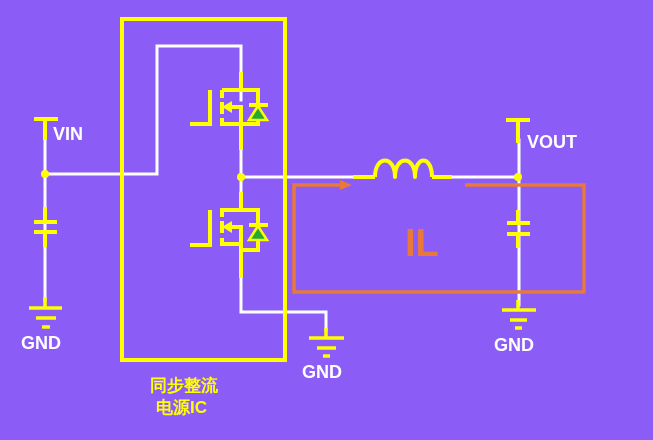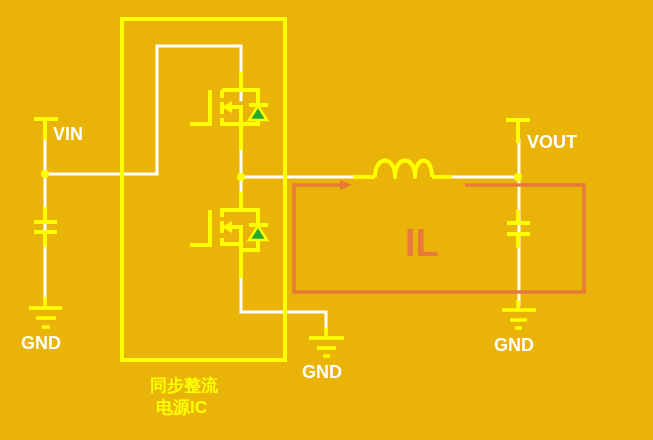--- a/index.html
+++ b/index.html
@@ -1,17 +1,17 @@
 <!DOCTYPE html>
 <html><head>
   <meta charset="utf-8">
   <style>
     html, body { margin: 0; padding: 0; }
     body { width: 653px; height: 440px; background: #475569; overflow: hidden; position: relative; }
-    #stage { position: absolute; left: 0; top: 0; width: 653px; height: 440px; background: #eab308; }
+    #stage { position: absolute; left: 0; top: 0; width: 653px; height: 440px; background: #8b5cf6; }
     svg { position: absolute; left: 0; top: 0; }
     .lbl { font-family: "Liberation Sans", "DejaVu Sans", sans-serif; font-weight: bold; }
   </style>
 </head>
 <body>
 
 <div id="stage">
 <svg width="653" height="440" viewBox="0 0 653 440">
 
   <g stroke="#ffffff" stroke-width="3" fill="none" stroke-linecap="square">

